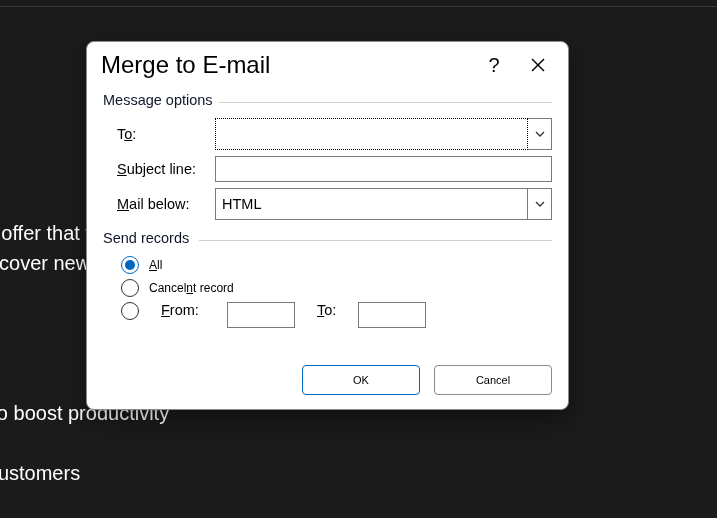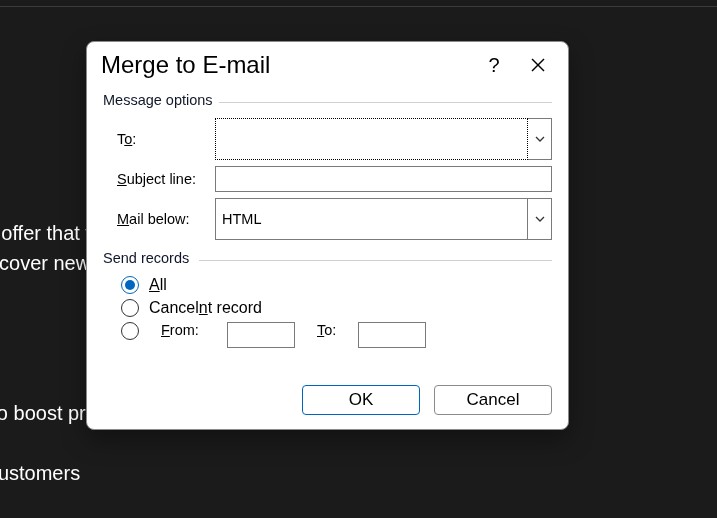--- a/index.html
+++ b/index.html
@@ -97,21 +97,21 @@
     flex: 1 1 auto;
     height: 26px;
     border: 1px solid #7a7a7a;
     background: #fff;
     padding: 0 4px;
     font-size: 14px;
   }
   .combo {
     flex: 1 1 auto;
     display: flex;
-    height: 42px;
+    height: 32px;
   }
   .combo-input {
     flex: 1;
     border: 1px solid #7a7a7a;
     background: #fff;
     padding: 2px 6px;
     font-size: 14.5px;
     display: flex; align-items: center;
   }
   .combo-focus { border: 1px dotted #000; }
@@ -121,21 +121,21 @@
     border-left: none;
     display: flex; align-items: center; justify-content: center;
     background: #fff;
   }
   .combo-btn svg { width: 10px; height: 6px; }
   .radio-row {
     display: flex;
     align-items: center;
     margin: 5px 0 5px 18px;
     gap: 10px;
-    font-size: 16px;
+    font-size: 12px;
   }
   .radio {
     width: 18px; height: 18px;
     border: 1.5px solid #333;
     border-radius: 50%;
     display: flex; align-items: center; justify-content: center;
     flex-shrink: 0;
   }
   .radio.checked { border-color: #0067c0; }
   .radio-dot {
@@ -158,21 +158,21 @@
     display: flex;
     justify-content: flex-end;
     gap: 14px;
     padding: 18px 16px 14px 16px;
   }
   .btn {
     width: 118px; height: 30px;
     border: 1px solid #8a8a8a;
     border-radius: 4px;
     background: #fff;
-    font-size: 17px;
+    font-size: 11px;
     display: flex; align-items: center; justify-content: center;
     cursor: default;
   }
   .btn.primary {
     border: 1.5px solid #0067c0;
     color: #000;
     background: #fff;
   }
 </style>
 </head>

